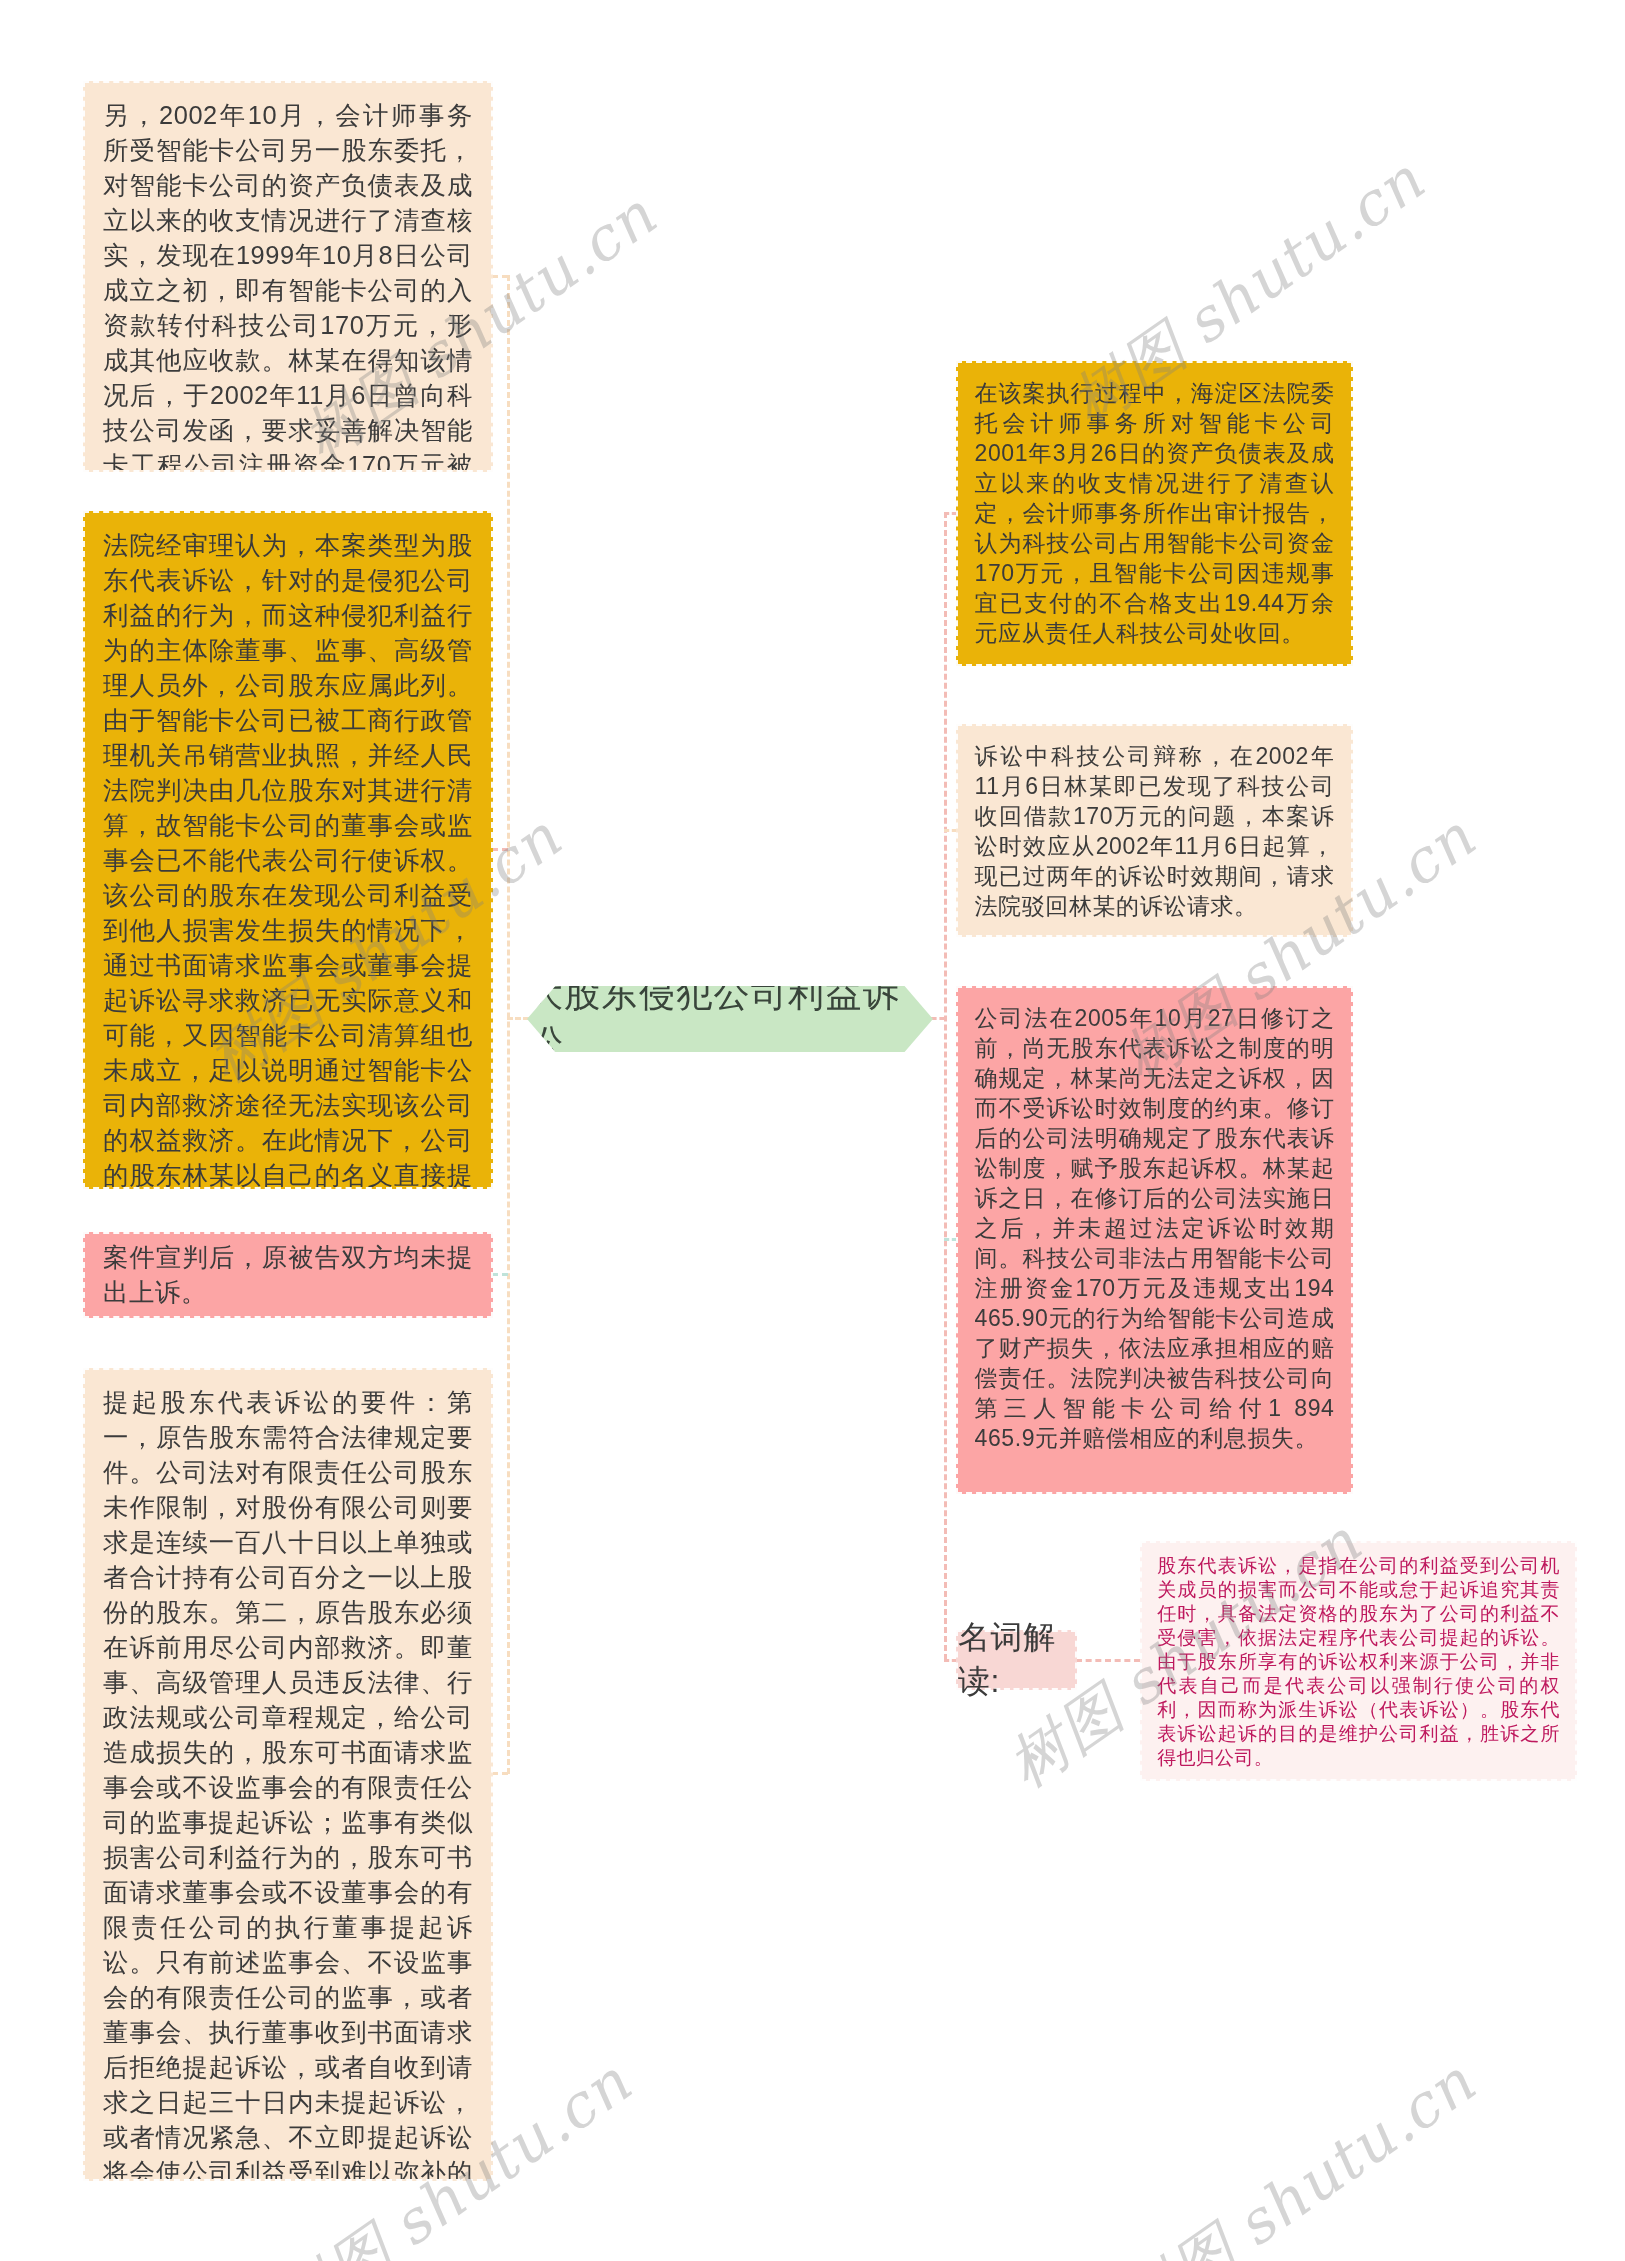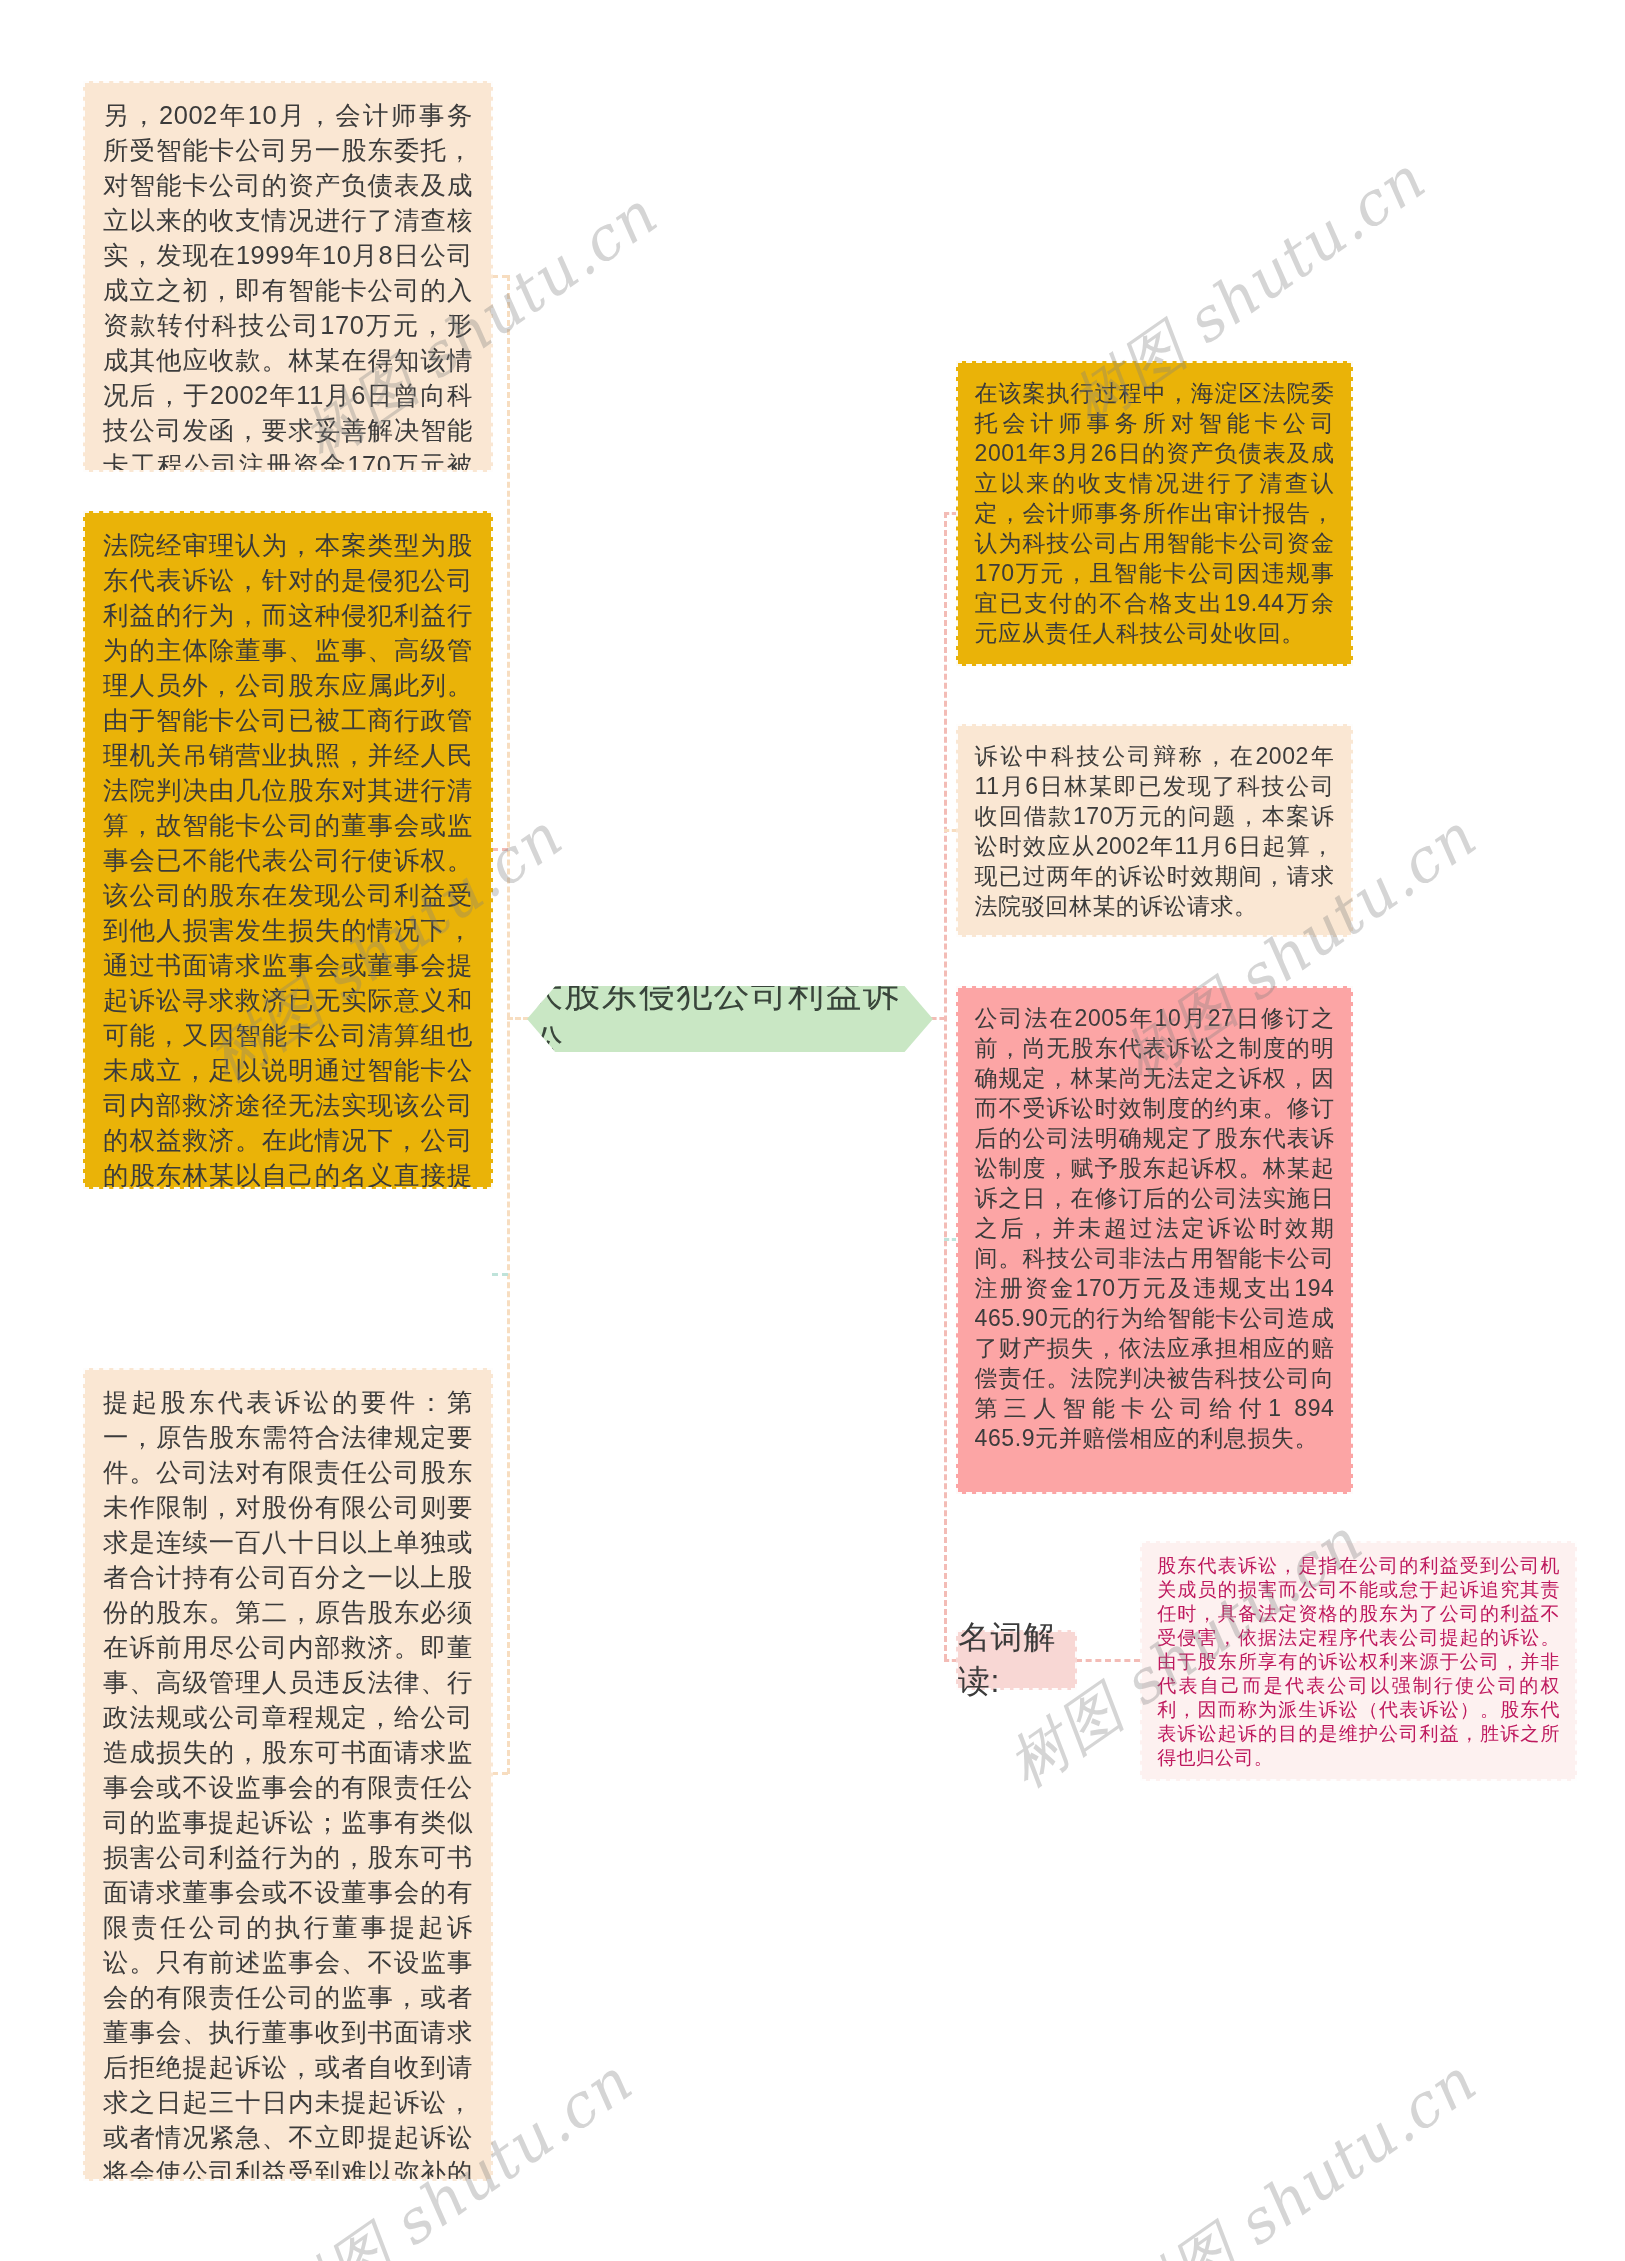--- a/index.html
+++ b/index.html
@@ -121,20 +121,23 @@
   <div id="topic">
     <span>大股东侵犯公司利益诉讼</span>
   </div>
 
   <div class="node leftcol cream" id="node-l1">
     <span>另，2002年10月，会计师事务所受智能卡公司另一股东委托，对智能卡公司的资产负债表及成立以来的收支情况进行了清查核实，发现在1999年10月8日公司成立之初，即有智能卡公司的入资款转付科技公司170万元，形成其他应收款。林某在得知该情况后，于2002年11月6日曾向科技公司发函，要求妥善解决智能卡工程公司注册资金170万元被抽逃等事宜。</span>
   </div>
   <div class="node leftcol pink" id="node-l2">
     <span>法院经审理认为，本案类型为股东代表诉讼，针对的是侵犯公司利益的行为，而这种侵犯利益行为的主体除董事、监事、高级管理人员外，公司股东应属此列。由于智能卡公司已被工商行政管理机关吊销营业执照，并经人民法院判决由几位股东对其进行清算，故智能卡公司的董事会或监事会已不能代表公司行使诉权。该公司的股东在发现公司利益受到他人损害发生损失的情况下，通过书面请求监事会或董事会提起诉讼寻求救济已无实际意义和可能，又因智能卡公司清算组也未成立，足以说明通过智能卡公司内部救济途径无法实现该公司的权益救济。在此情况下，公司的股东林某以自己的名义直接提起诉讼，为智能卡公司请求利益保护，符合法律规定。</span>
   </div>
+  <div class="node leftcol teal compact" id="node-l3">
+    <span>案件宣判后，原被告双方均未提出上诉。</span>
+  </div>
   <div class="node leftcol cream" id="node-l4">
     <span>提起股东代表诉讼的要件：第一，原告股东需符合法律规定要件。公司法对有限责任公司股东未作限制，对股份有限公司则要求是连续一百八十日以上单独或者合计持有公司百分之一以上股份的股东。第二，原告股东必须在诉前用尽公司内部救济。即董事、高级管理人员违反法律、行政法规或公司章程规定，给公司造成损失的，股东可书面请求监事会或不设监事会的有限责任公司的监事提起诉讼；监事有类似损害公司利益行为的，股东可书面请求董事会或不设董事会的有限责任公司的执行董事提起诉讼。只有前述监事会、不设监事会的有限责任公司的监事，或者董事会、执行董事收到书面请求后拒绝提起诉讼，或者自收到请求之日起三十日内未提起诉讼，或者情况紧急、不立即提起诉讼将会使公司利益受到难以弥补的损害的，股东才有权为了公司利益以自己的名义直接向法院起诉。</span>
   </div>
 
   <div class="node rightcol pink" id="node-r1">
     <span>在该案执行过程中，海淀区法院委托会计师事务所对智能卡公司2001年3月26日的资产负债表及成立以来的收支情况进行了清查认定，会计师事务所作出审计报告，认为科技公司占用智能卡公司资金170万元，且智能卡公司因违规事宜已支付的不合格支出19.44万余元应从责任人科技公司处收回。</span>
   </div>
   <div class="node rightcol cream" id="node-r2">
     <span>诉讼中科技公司辩称，在2002年11月6日林某即已发现了科技公司收回借款170万元的问题，本案诉讼时效应从2002年11月6日起算，现已过两年的诉讼时效期间，请求法院驳回林某的诉讼请求。</span>
   </div>

